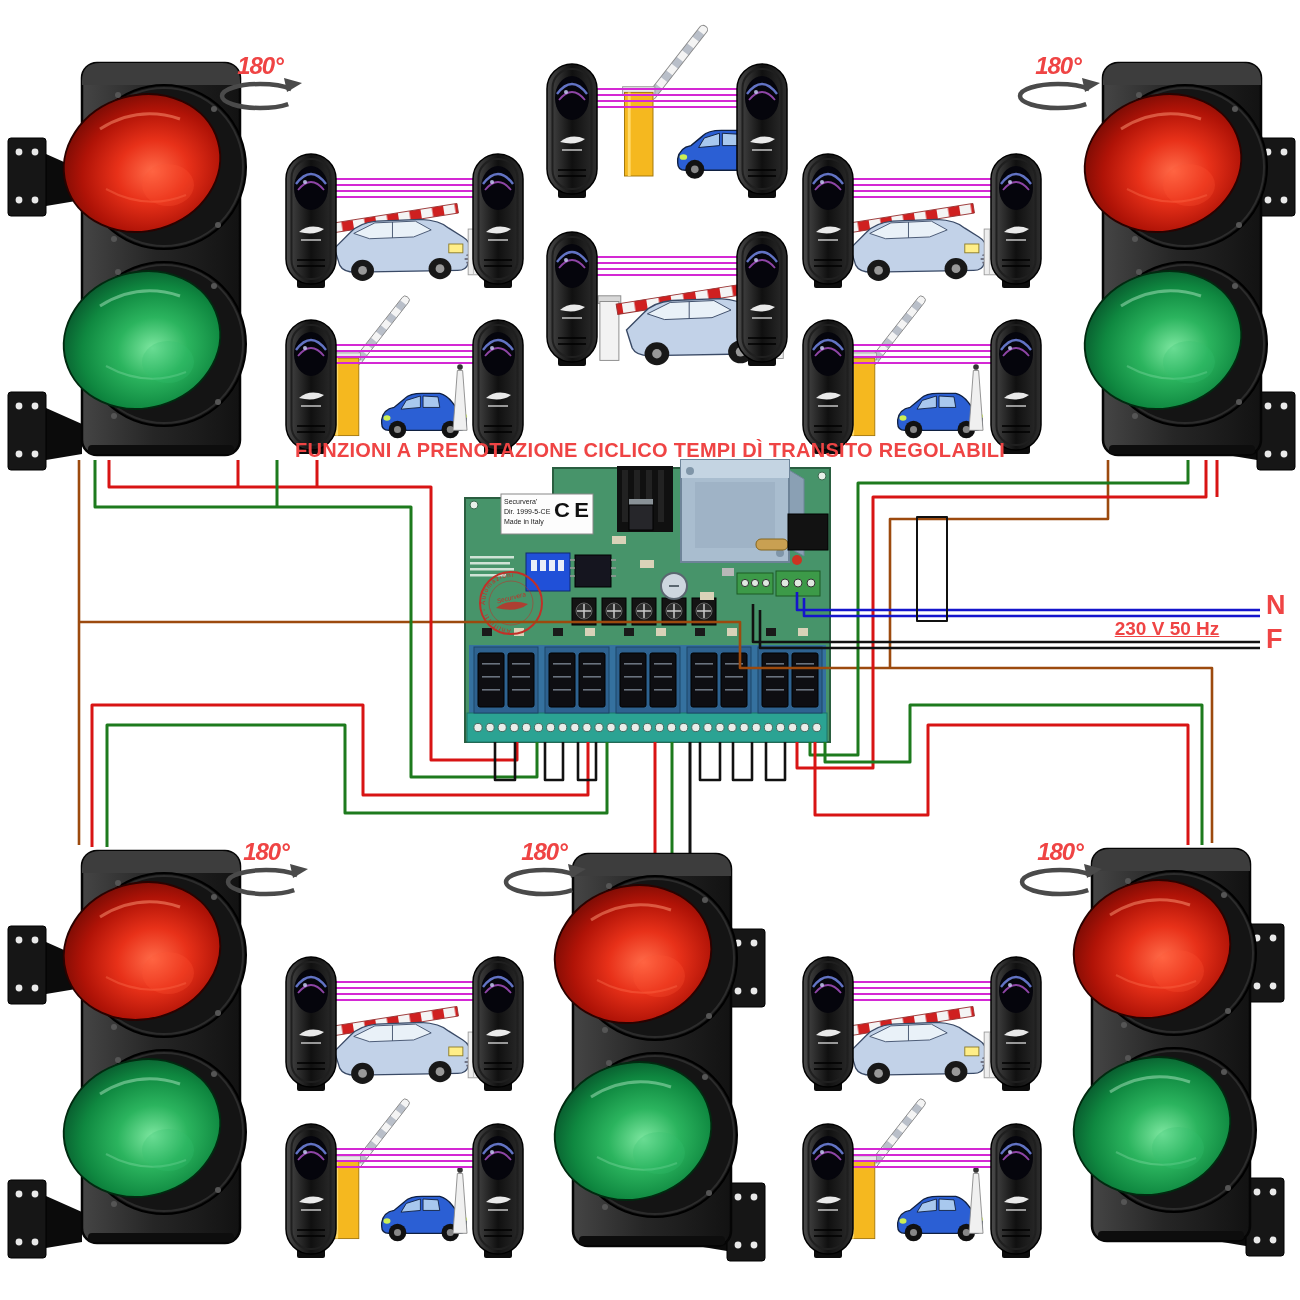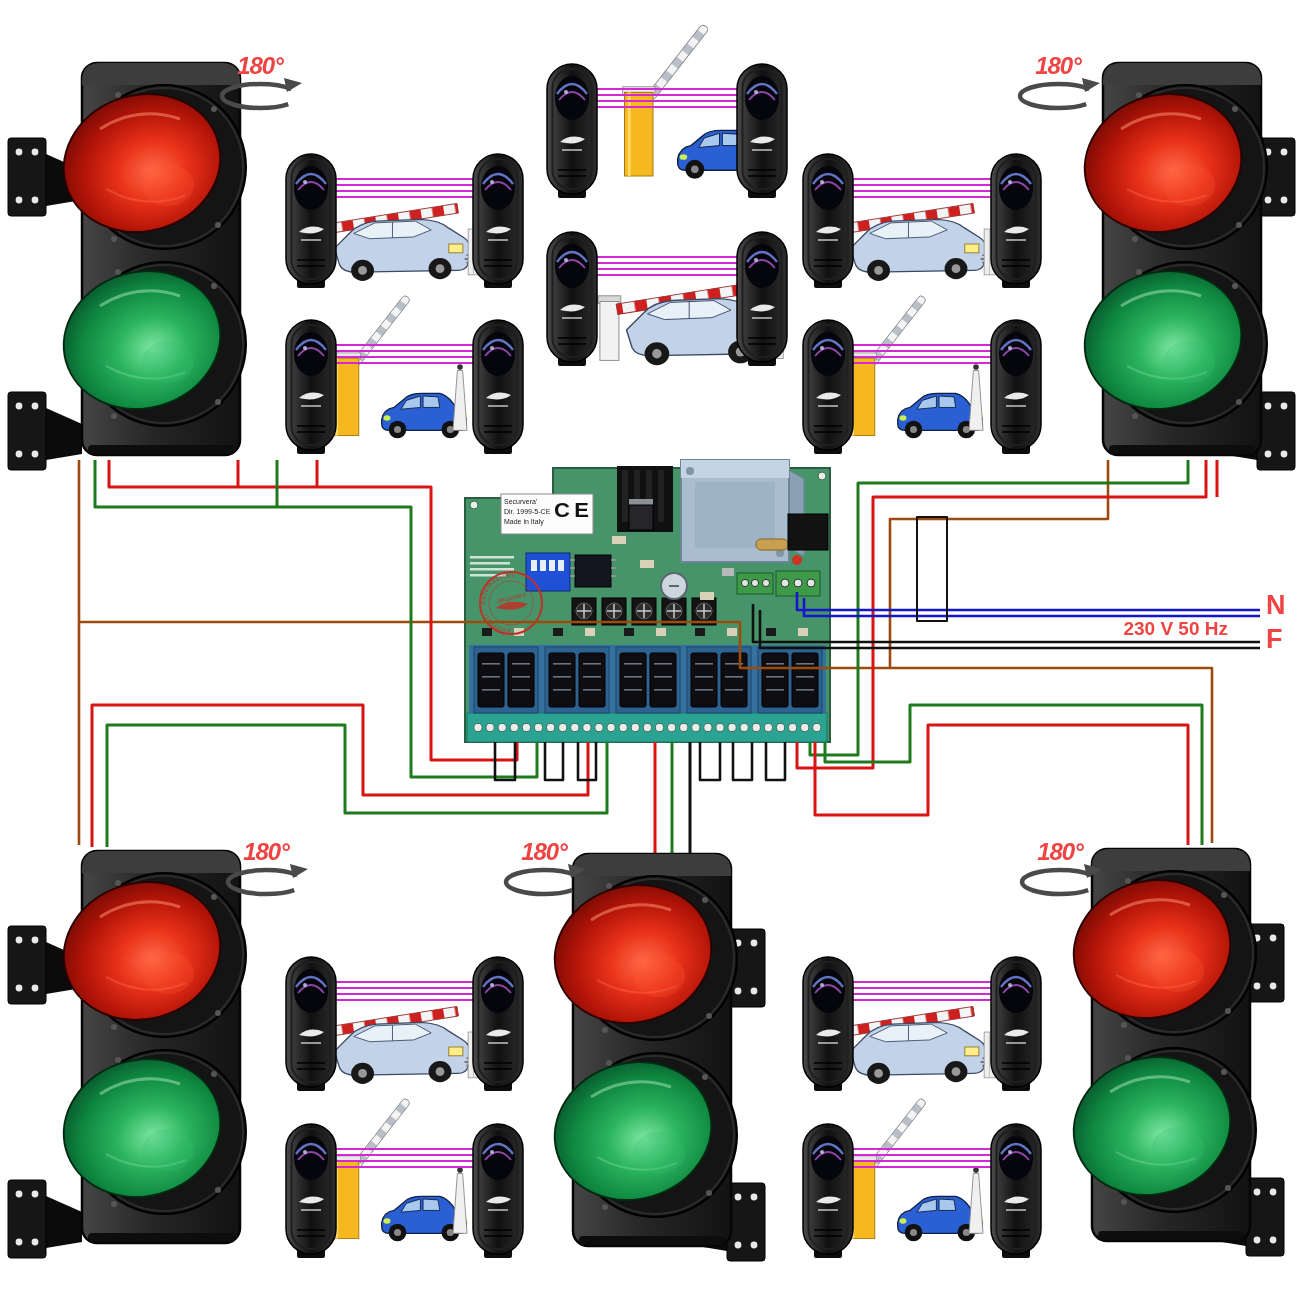--- a/index.html
+++ b/index.html
@@ -4,21 +4,21 @@
 <style>
   html,body{margin:0;padding:0;background:#fff;}
   #stage{position:relative;width:1300px;height:1300px;background:#fff;overflow:hidden;
          font-family:"Liberation Sans", sans-serif;}
   #art{position:absolute;left:0;top:0;}
   .lbl{position:absolute;color:#ef4444;white-space:nowrap;}
   .title{left:283px;top:439px;width:734px;text-align:center;font-size:20px;font-weight:bold;letter-spacing:.3px;}
   .rot{width:96px;text-align:center;font-size:24px;font-weight:bold;font-style:italic;letter-spacing:-1px;}
   .rot1{left:212px;top:52px;} .rot2{left:1010px;top:52px;}
   .rot3{left:218px;top:838px;} .rot4{left:496px;top:838px;} .rot5{left:1012px;top:838px;}
-  .pwr{left:1106px;top:618px;width:122px;text-align:right;font-size:19px;font-weight:bold;}
+  .pwr{left:1106px;top:618px;width:122px;text-align:center;font-size:19px;font-weight:bold;text-decoration:underline;}
   .nlab{left:1266px;top:590px;font-size:27px;font-weight:bold;}
   .flab{left:1266px;top:624px;font-size:27px;font-weight:bold;}
   .boardlbl{left:504px;top:497px;width:56px;font-size:7px;line-height:1.45;color:#222;}
   .boardlbl div{white-space:nowrap;}
   .ce{left:555px;top:498px;font-size:21px;font-weight:bold;letter-spacing:4px;color:#111;transform:scaleX(1.05);}
 </style>
 </head>
 <body>
 
 <div id="stage">
@@ -397,20 +397,21 @@
 <use href="#pc" transform="translate(800,1122)"></use>
 <use href="#pc" transform="translate(988,1122)"></use>
 
 <use href="#rot" transform="translate(212,78)"></use>
 <use href="#rot" transform="translate(1010,78)"></use>
 <use href="#rot" transform="translate(218,864)"></use>
 <use href="#rot" transform="translate(496,864)"></use>
 <use href="#rot" transform="translate(1012,864)"></use>
 </svg>
 
+<div class="lbl title">FUNZIONI A PRENOTAZIONE CICLICO TEMPI DÌ TRANSITO REGOLABILI</div>
 <div class="lbl rot rot1">180°</div>
 <div class="lbl rot rot2">180°</div>
 <div class="lbl rot rot3">180°</div>
 <div class="lbl rot rot4">180°</div>
 <div class="lbl rot rot5">180°</div>
 <div class="lbl pwr">230 V 50 Hz</div>
 <div class="lbl nlab">N</div>
 <div class="lbl flab">F</div>
 <div class="lbl boardlbl">
   <div>Securvera'</div>

